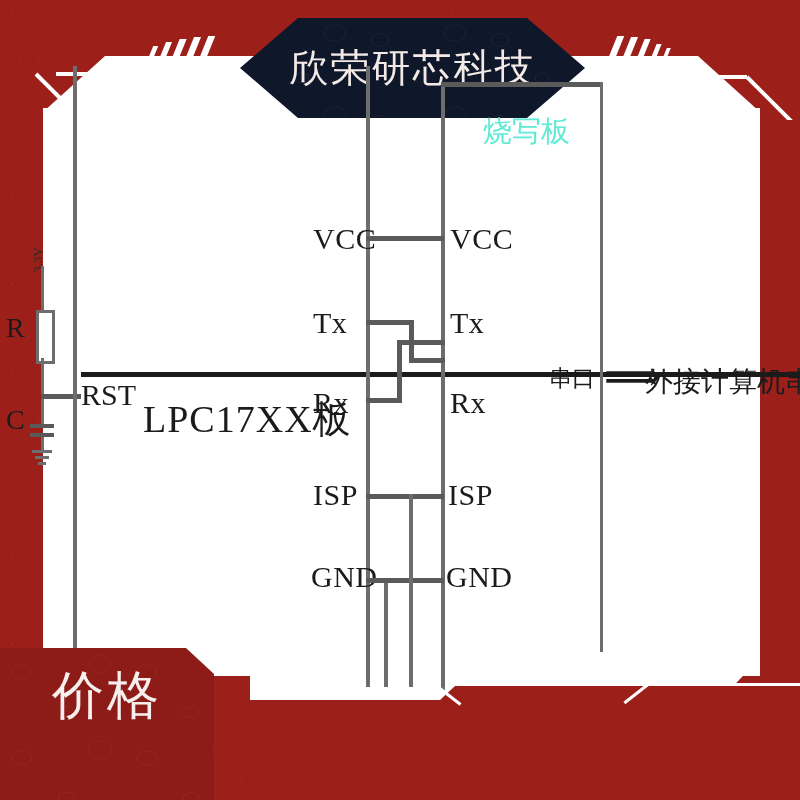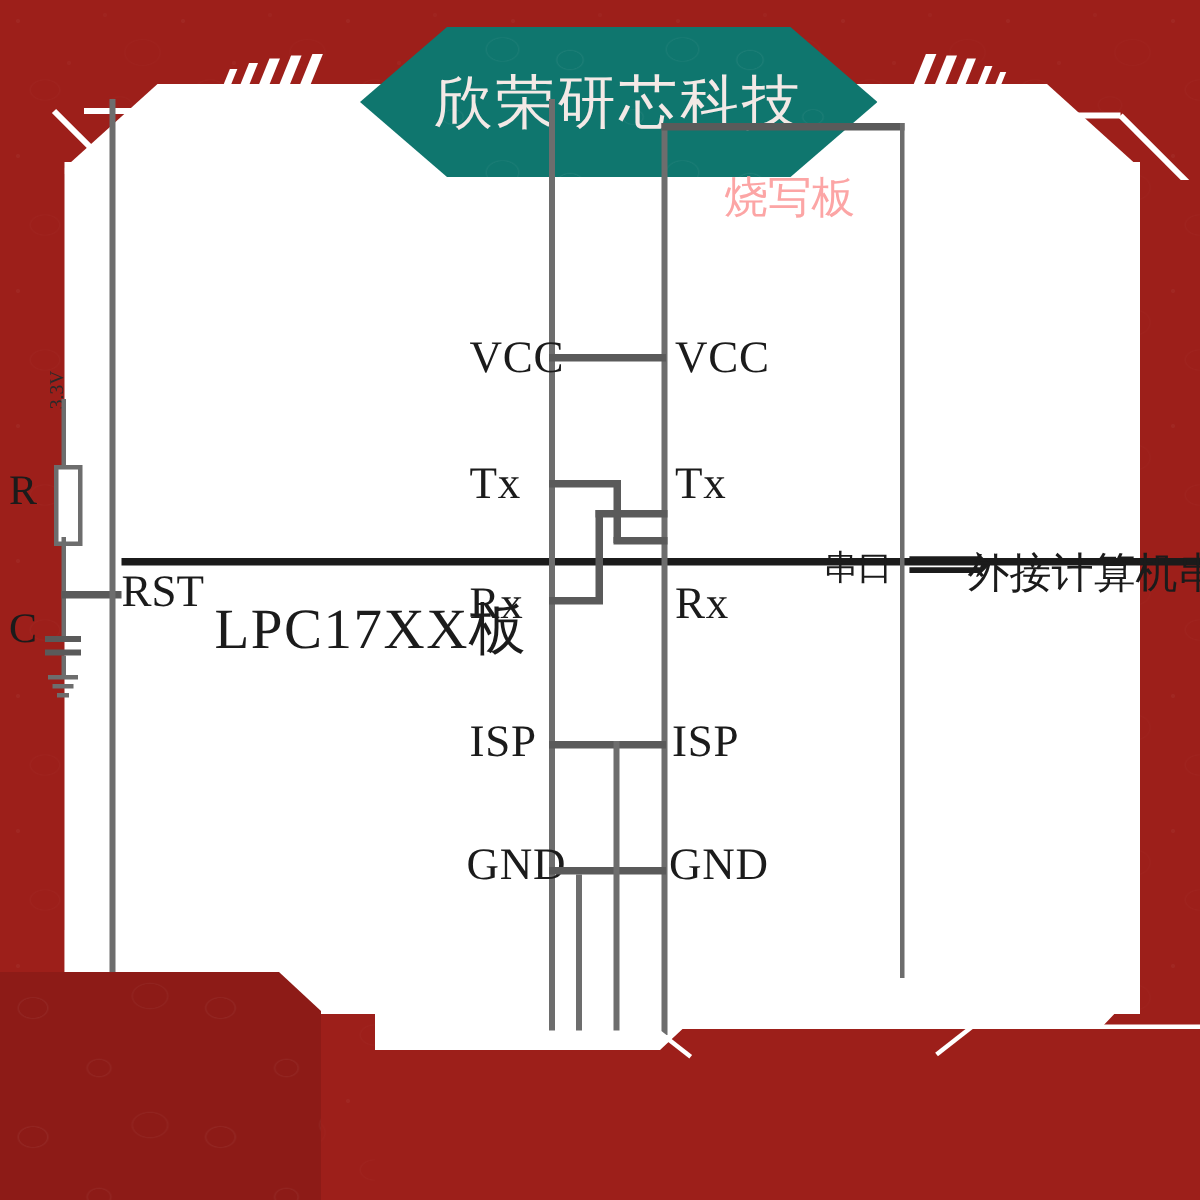--- a/index.html
+++ b/index.html
@@ -50,21 +50,21 @@
     position:absolute;left:597px;top:75px;width:150px;height:4px;background:#fff;
   }
   .hdr-right-diag{
     position:absolute;left:747px;top:75px;width:70px;height:4px;background:#fff;
     transform-origin:0 50%;transform:rotate(45deg);
   }
   .slash{position:absolute;background:#fff;transform:skewX(-22deg);}
 
   .badge{
     position:absolute;left:240px;top:18px;width:345px;height:100px;
-    background:#0f766e;
+    background:#0f172a;
     clip-path:polygon(58px 0, 287px 0, 345px 50px, 287px 100px, 58px 100px, 0 50px);
     display:flex;align-items:center;justify-content:center;
   }
   .badge-pattern{
     position:absolute;inset:0;opacity:.26;
     background-image:
       radial-gradient(ellipse 22px 16px at 20px 22px, transparent 0 8px, rgba(255,255,255,.22) 8.6px, transparent 10px),
       radial-gradient(ellipse 18px 13px at 62px 60px, transparent 0 6px, rgba(255,255,255,.20) 6.6px, transparent 8px),
       radial-gradient(ellipse 26px 19px at 95px 15px, transparent 0 10px, rgba(255,255,255,.18) 10.6px, transparent 12px);
     background-size:120px 82px,120px 82px,120px 82px;
@@ -212,21 +212,21 @@
 
   <div class="lbl boardname" style="left:143px;top:362px;">
     <span>LPC17XX板</span>
   </div>
 
   <div class="wire" style="left:366px;top:66px;width:4px;height:624px;"></div>
 
   <div class="wire" style="left:441px;top:82px;width:4px;height:608px;"></div>
   <div class="wire-thick" style="left:441px;top:82px;width:162px;height:5px;"></div>
   <div class="wire" style="left:600px;top:82px;width:3px;height:570px;"></div>
-  <div class="lbl cn" style="left:483px;top:112px;font-size:29px;color:#fca5a5;">烧写板</div>
+  <div class="lbl cn" style="left:483px;top:112px;font-size:29px;color:#5eead4;">烧写板</div>
 
   <div class="lbl pin" style="left:313px;top:222px;">VCC</div>
   <div class="lbl pin" style="left:313px;top:306px;">Tx</div>
   <div class="lbl pin" style="left:313px;top:386px;">Rx</div>
   <div class="lbl pin" style="left:313px;top:478px;">ISP</div>
   <div class="lbl pin" style="left:311px;top:560px;">GND</div>
 
   <div class="lbl pin" style="left:450px;top:222px;">VCC</div>
   <div class="lbl pin" style="left:450px;top:306px;">Tx</div>
   <div class="lbl pin" style="left:450px;top:386px;">Rx</div>
@@ -257,16 +257,17 @@
   <div class="footer-band"></div>
   <div class="footer-band-top"></div>
   <div class="footer-rule"></div>
   <div class="footer-rule-d"></div>
   <div class="footer-rule2"></div>
   <div class="footer-rule2-d"></div>
 
   <div class="price-box">
     <div class="price-pattern"></div>
     <div class="price-text">
+      <div>价格</div>
     </div>
   </div>
 
 </div>
 
 </body></html>

